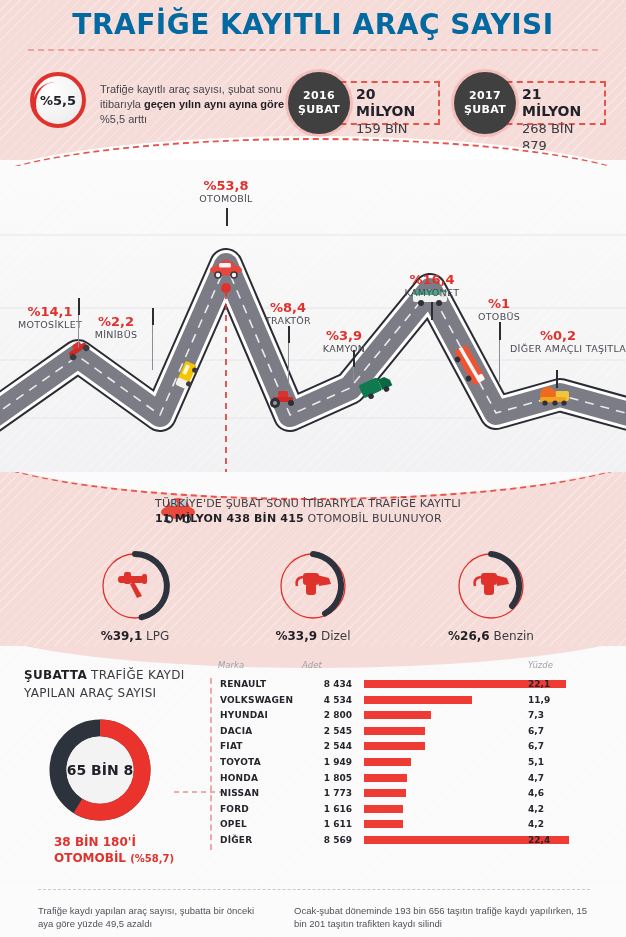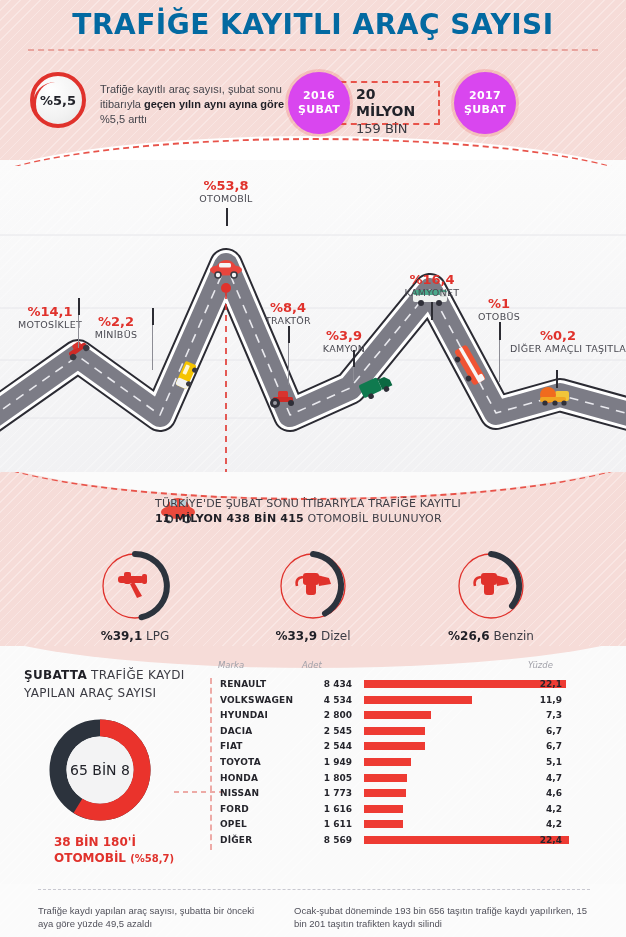--- a/index.html
+++ b/index.html
@@ -66,21 +66,21 @@
   .hdr-desc {
     position: absolute; top: 82px; left: 100px; width: 190px;
     font-size: 11px; line-height: 15px; color: #45454c;
   }
   .hdr-desc b { color: #1f1f26; }
 
   .year-badge { position: absolute; }
   .year-circle {
     position: absolute; top: 0; left: 0;
     width: 62px; height: 62px; border-radius: 50%;
-    background: #d946ef;
+    background: #404040;
     display: flex; flex-direction: column; align-items: center; justify-content: center;
     z-index: 2;
     box-shadow: 0 0 0 3px rgba(232,48,43,0.18);
   }
   .year-circle .y1, .year-circle .y2 {
     color: #fff; font-size: 11px; font-weight: bold; letter-spacing: .3px;
     font-family: "DejaVu Sans", sans-serif; line-height: 14px;
   }
   .year-box {
     position: absolute; top: 9px; left: 42px;
@@ -161,21 +161,21 @@
   }
   .left-panel { position: absolute; top: 20px; left: 24px; width: 180px; }
   .left-title {
     font-size: 12px; line-height: 18px; color: #3b3b43; letter-spacing: .3px;
     font-family: "DejaVu Sans", sans-serif;
   }
   .left-title b { color: #1f1f26; font-weight: bold; }
   .donut-wrap { position: relative; width: 108px; height: 108px; margin: 14px 0 0 22px; }
   .donut-center {
     position: absolute; inset: 0; display: flex; align-items: center; justify-content: center;
-    font-size: 14px; font-weight: normal; color: #22232a;
+    font-size: 14px; font-weight: bold; color: #22232a;
     font-family: "DejaVu Sans", sans-serif;
   }
   .donut-note {
     margin: 10px 0 0 30px; font-size: 12px; font-weight: bold; color: #e0322c;
     line-height: 16px; font-family: "DejaVu Sans", sans-serif;
   }
   .donut-note .pp { font-size: 10px; color: #e0322c; font-weight: bold; }
 
   .tbl { position: absolute; top: 14px; left: 210px; width: 400px; }
   .tbl-head { position: relative; height: 18px; }
@@ -195,21 +195,21 @@
   .tr-count {
     position: absolute; left: 88px; top: 1px; width: 52px; text-align: right;
     font-size: 9px; font-weight: bold; color: #25252c;
     font-family: "DejaVu Sans", sans-serif;
   }
   .tr-bar {
     position: absolute; left: 152px; top: 2px; height: 8px;
     background: #ee3b33;
   }
   .tr-pct {
-    position: absolute; left: 316px; top: 1px; width: 34px; text-align: right;
+    position: absolute; left: 316px; top: 1px; width: 34px; 
     font-size: 9px; font-weight: bold; color: #25252c;
     font-family: "DejaVu Sans", sans-serif;
   }
 
   
   .sec-footer {
     position: absolute; top: 884px; left: 0; width: 626px; height: 53px;
     background: #fbfbfb;
   }
   .ftr-dash { position: absolute; top: 5px; left: 38px; width: 552px; border-top: 1px dashed #c8c8d0; }
@@ -242,20 +242,24 @@
         <div class="big">20 MİLYON</div>
         <div class="sml">159 BİN 183</div>
       </div>
       <div class="year-circle">
         <div class="y1">2016</div>
         <div class="y2">ŞUBAT</div>
       </div>
     </div>
 
     <div class="year-badge" style="top:72px; left:454px; width:175px; height:62px;">
+      <div class="year-box">
+        <div class="big">21 MİLYON</div>
+        <div class="sml">268 BİN 879</div>
+      </div>
       <div class="year-circle">
         <div class="y1">2017</div>
         <div class="y2">ŞUBAT</div>
       </div>
     </div>
 
     <div class="hdr-curve-dash"></div>
   </div>
 
   <div class="sec-road">

